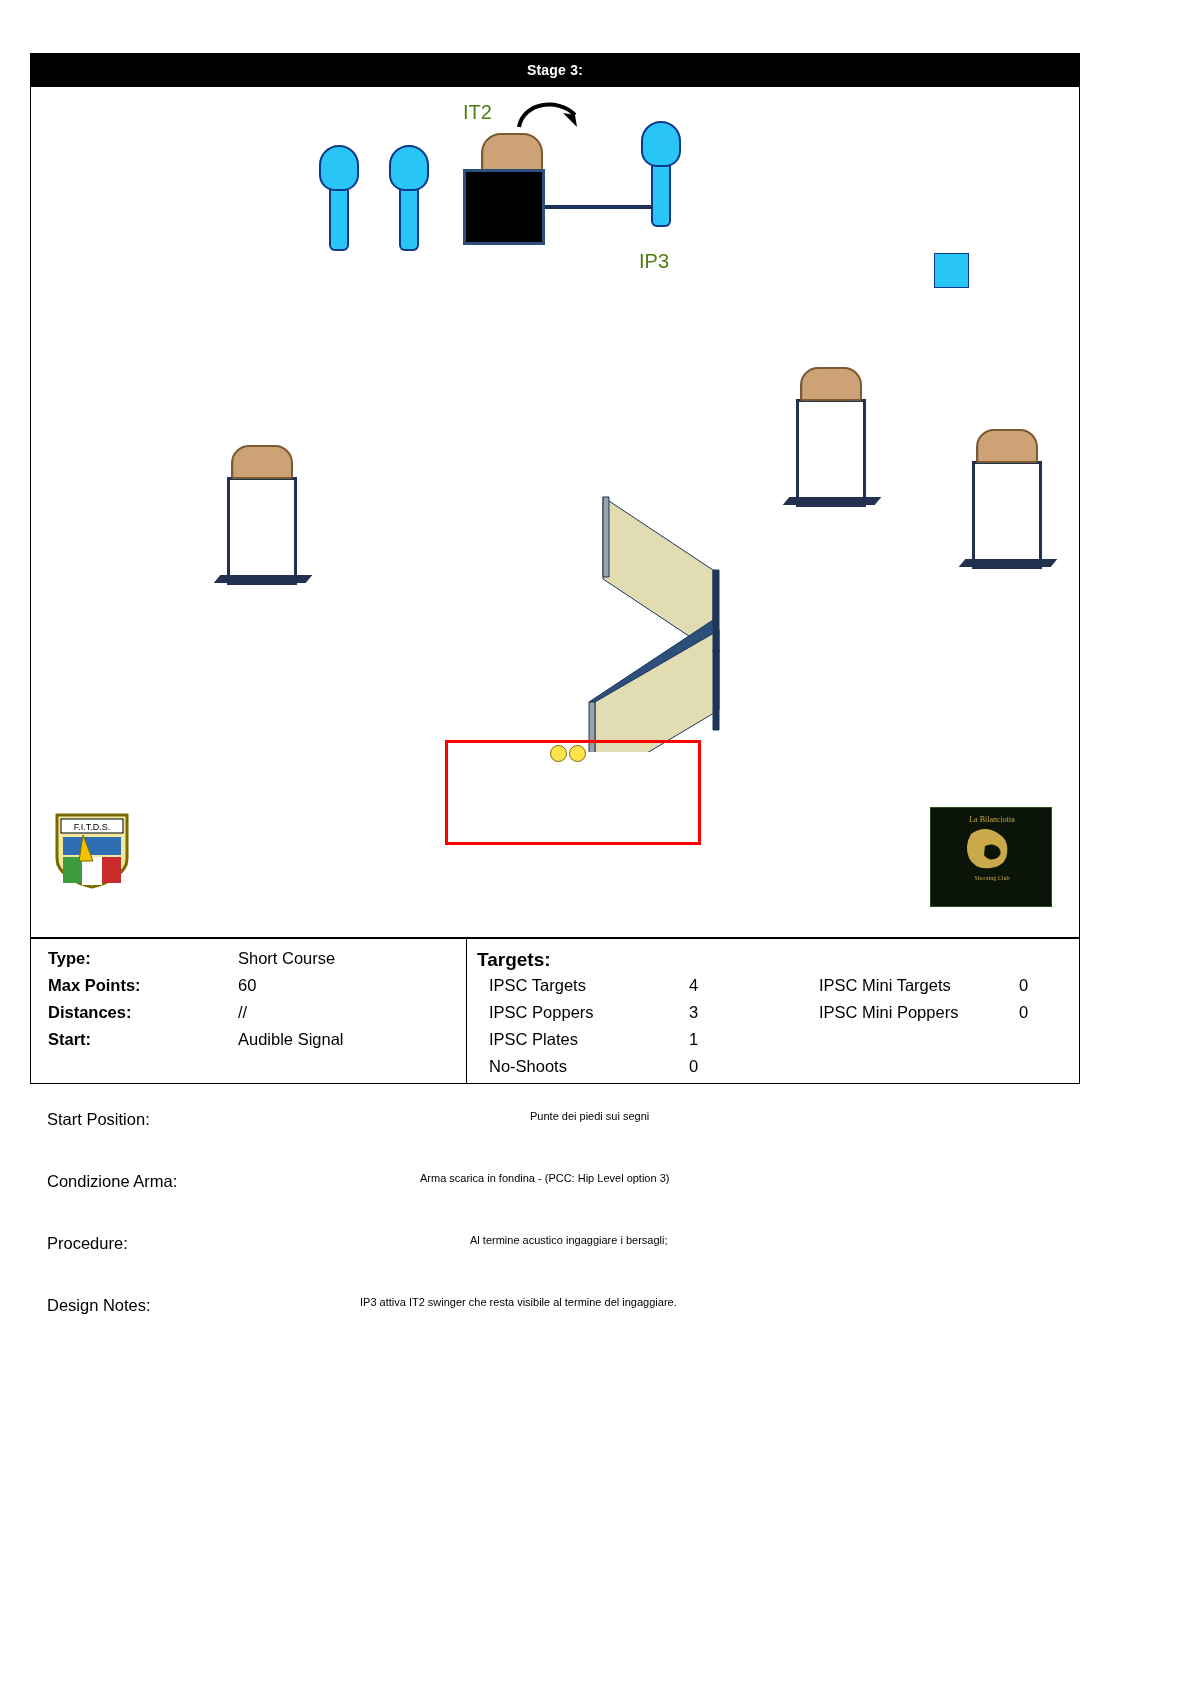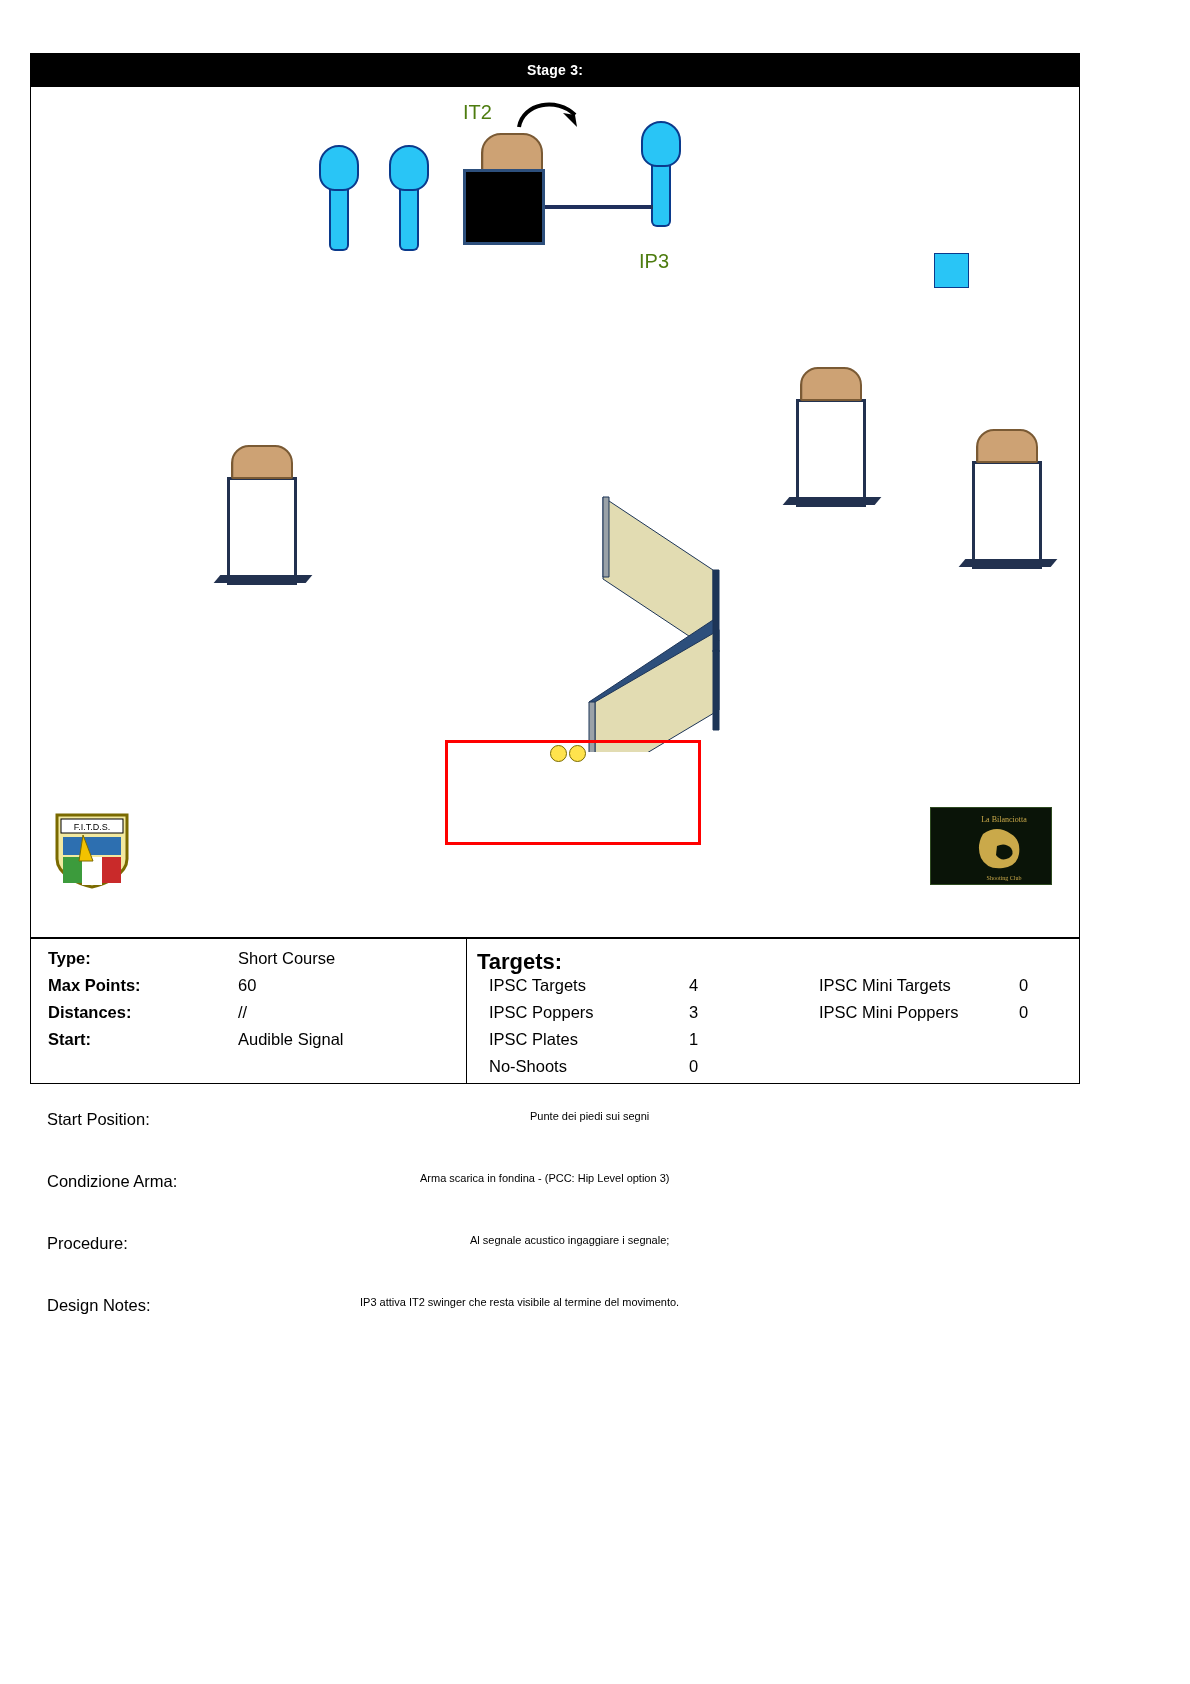--- a/index.html
+++ b/index.html
@@ -195,26 +195,25 @@
     left: 22px;
     top: 726px;
     width: 78px;
     height: 76px;
   }
   .logo-club {
     position: absolute;
     left: 899px;
     top: 720px;
     width: 122px;
-    height: 78px;
+    height: 100px;
     background: #0a1408;
     border: 1px solid #2e4a20;
     box-sizing: border-box;
     overflow: hidden;
-    padding-left: 12px;
   }
 
   
   .info-table {
     position: absolute;
     left: 30px;
     top: 938px;
     width: 1050px;
     height: 146px;
     border: 1px solid #000000;
@@ -240,21 +239,21 @@
   }
   .inf-key {
     width: 190px;
     font-weight: bold;
   }
   .inf-val {
     font-weight: normal;
   }
   .tg-title {
     font-weight: bold;
-    font-size: 22px;
+    font-size: 19px;
     height: 27px;
   }
   .tg-row {
     display: flex;
     align-items: baseline;
     height: 27px;
     font-size: 16.5px;
   }
   .tg-name { width: 200px; padding-left: 12px; }
   .tg-num  { width: 130px; }
@@ -439,23 +438,23 @@
       <span class="desc-val" style="left:500px;">Punte dei piedi sui segni</span>
     </div>
 
     <div class="desc-row">
       <span class="desc-key">Condizione Arma:</span>
       <span class="desc-val" style="left:390px;">Arma scarica in fondina - (PCC: Hip Level option 3)</span>
     </div>
 
     <div class="desc-row">
       <span class="desc-key">Procedure:</span>
-      <span class="desc-val" style="left:440px;">Al segnale acustico ingaggiare i segnale;</span>
+      <span class="desc-val" style="left:440px;">Al termine acustico ingaggiare i bersagli;</span>
     </div>
 
     <div class="desc-row">
       <span class="desc-key">Design Notes:</span>
-      <span class="desc-val" style="left:330px;">IP3 attiva IT2 swinger che resta visibile al termine del movimento.</span>
+      <span class="desc-val" style="left:330px;">IP3 attiva IT2 swinger che resta visibile al termine del ingaggiare.</span>
     </div>
 
   </div>
 
 </div>
 
 </body></html>

